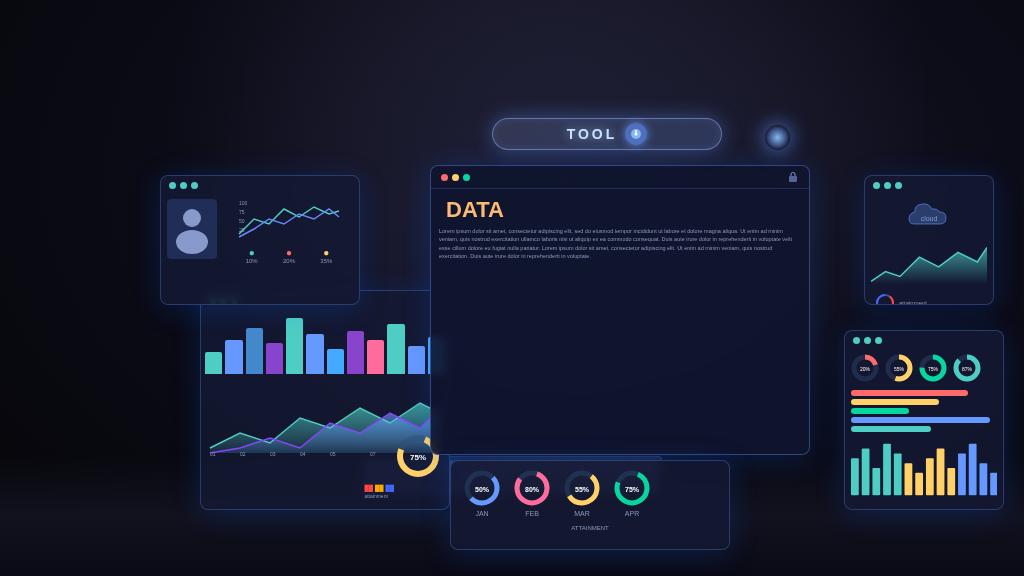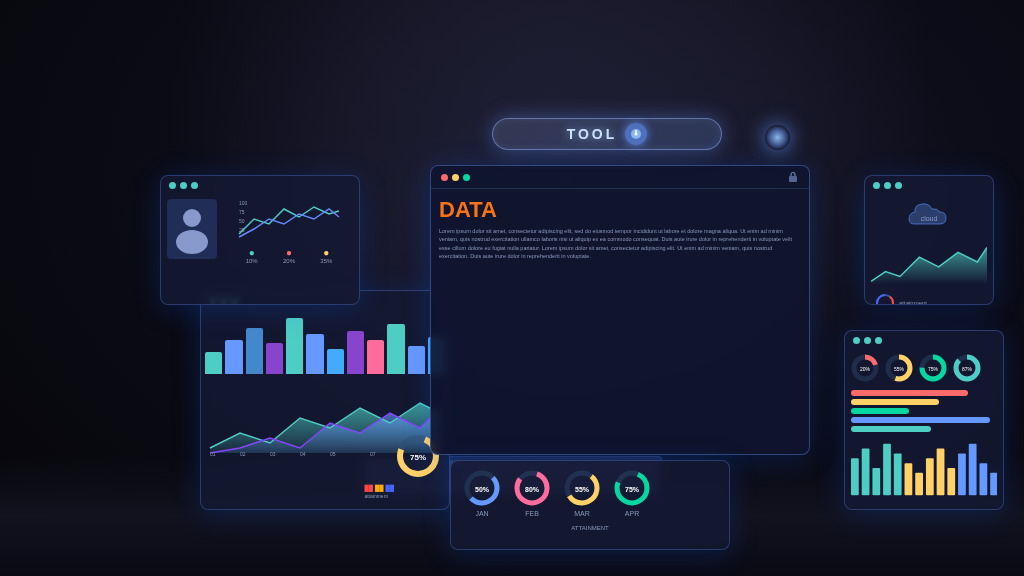--- a/index.html
+++ b/index.html
@@ -150,22 +150,23 @@
     
     .data-text-panel {
       flex: 1;
       padding: 8px;
       overflow: hidden;
     }
 
     .data-title {
       font-size: 22px;
       font-weight: bold;
-      color: #f97316;
+      color: #fdba74;
       margin-bottom: 4px;
+      margin-left: 7px;
     }
 
     .data-lorem {
       font-size: 5.5px;
       color: #8899bb;
       line-height: 1.5;
     }
 
     
     .left-panel {

